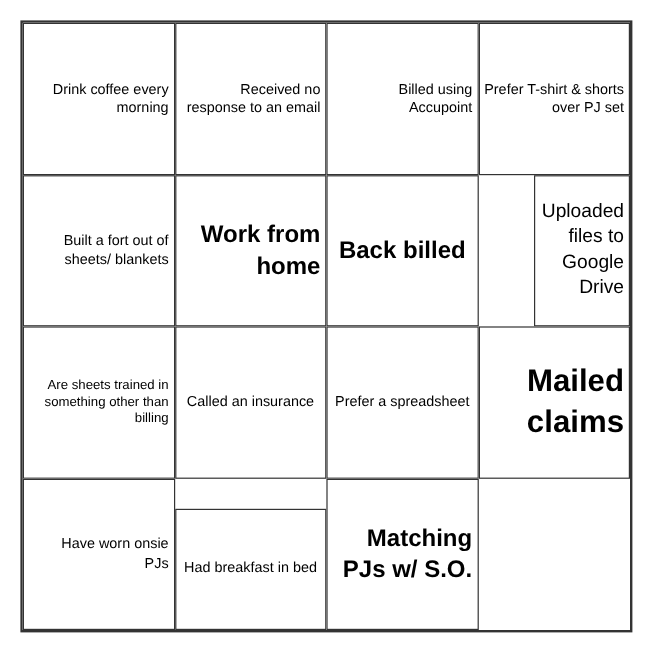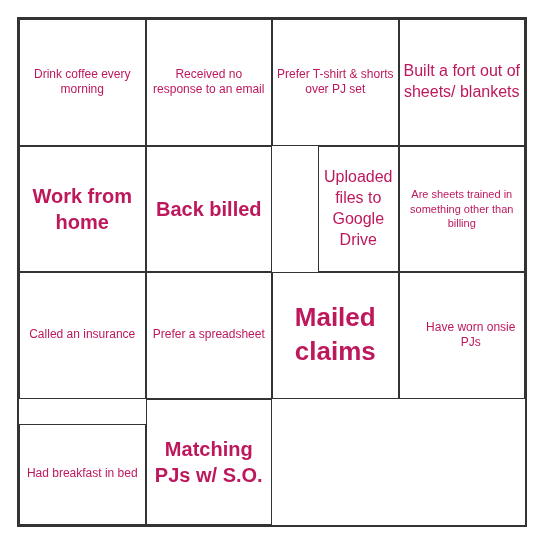--- a/index.html
+++ b/index.html
@@ -25,36 +25,37 @@
       display: grid;
       grid-template-columns: repeat(4, 1fr);
       grid-template-rows: repeat(4, 1fr);
     }
 
     .bingo-cell {
       border: 1.5px solid #333;
       display: flex;
       align-items: center;
       justify-content: center;
-      text-align: center;
+      text-align: right;
       padding: 4px;
       font-size: 12px;
       line-height: 1.3;
-      color: #be185d;
+      color: #000000;
       background: #fff;
     }
   </style>
 </head>
 <body>
 
 <div class="bingo-card">
 <div class="bingo-cell" style="font-size: 12px;">Drink coffee every morning</div>
     <div class="bingo-cell" style="font-size: 12px;">Received no response to an email</div>
+    <div class="bingo-cell" style="font-size: 12px;">Billed using Accupoint</div>
     <div class="bingo-cell" style="font-size: 12px;">Prefer T-shirt &amp; shorts over PJ set</div>
-    <div class="bingo-cell" style="font-size: 16px;">Built a fort out of sheets/ blankets</div>
+    <div class="bingo-cell" style="font-size: 12px;">Built a fort out of sheets/ blankets</div>
     <div class="bingo-cell" style="font-size: 20px; font-weight: bold;">Work from home</div>
     <div class="bingo-cell" style="font-size: 20px; font-weight: bold;">Back billed</div>
     <div class="bingo-cell" style="font-size: 16px; margin-left: 46px;">Uploaded files to Google Drive</div>
     <div class="bingo-cell" style="font-size: 11px;">Are sheets trained in something other than billing</div>
     <div class="bingo-cell" style="font-size: 12px;">Called an insurance</div>
     <div class="bingo-cell" style="font-size: 12px;">Prefer a spreadsheet</div>
     <div class="bingo-cell" style="font-size: 26px; font-weight: bold;">Mailed claims</div>
     <div class="bingo-cell" style="font-size: 12px; padding-left: 22px;">Have worn onsie PJs</div>
     <div class="bingo-cell" style="font-size: 12px; margin-top: 25px;">Had breakfast in bed</div>
     <div class="bingo-cell" style="font-size: 20px; font-weight: bold;">Matching PJs w/ S.O.</div>

